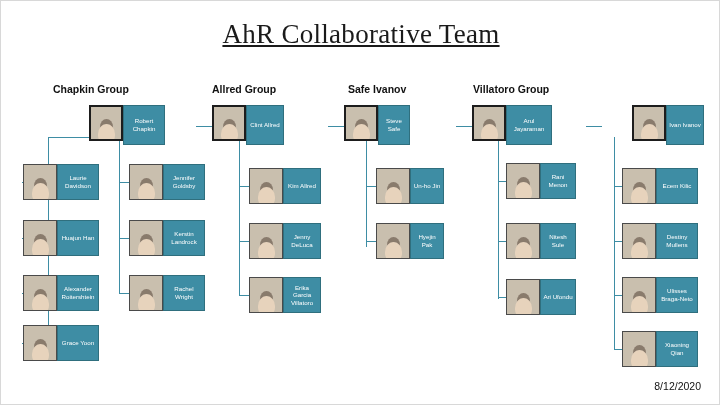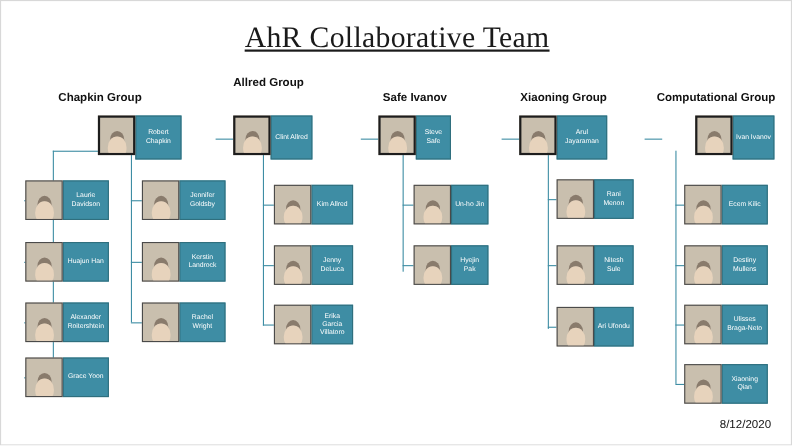--- a/index.html
+++ b/index.html
@@ -99,24 +99,23 @@
   }
 </style>
 </head>
 <body>
 
 <div id="page">
 
   <div id="title">AhR Collaborative Team</div>
 
   <div class="group-label" style="left:52px;top:82px;">Chapkin Group</div>
-  <div class="group-label" style="left:211px;top:68px;">Allred Group</div>
+  <div class="group-label" style="left:211px;top:82px;">Allred Group</div>
   <div class="group-label" style="left:347px;top:82px;">Safe Ivanov</div>
-  <div class="group-label" style="left:472px;top:82px;">Xiaoning Group</div>
-  <div class="group-label" style="left:596px;top:82px;">Computational Group</div>
+  <div class="group-label" style="left:472px;top:82px;">Villatoro Group</div>
 
   <div class="line v" style="left:47px;top:136px;height:206px;"></div>
   <div class="line h" style="left:47px;top:136px;width:42px;"></div>
   <div class="line h" style="left:21px;top:181px;width:26px;"></div>
   <div class="line h" style="left:21px;top:237px;width:26px;"></div>
   <div class="line h" style="left:21px;top:292px;width:26px;"></div>
   <div class="line h" style="left:21px;top:342px;width:26px;"></div>
   <div class="line v" style="left:118px;top:136px;height:156px;"></div>
   <div class="line h" style="left:118px;top:181px;width:10px;"></div>
   <div class="line h" style="left:118px;top:237px;width:10px;"></div>

